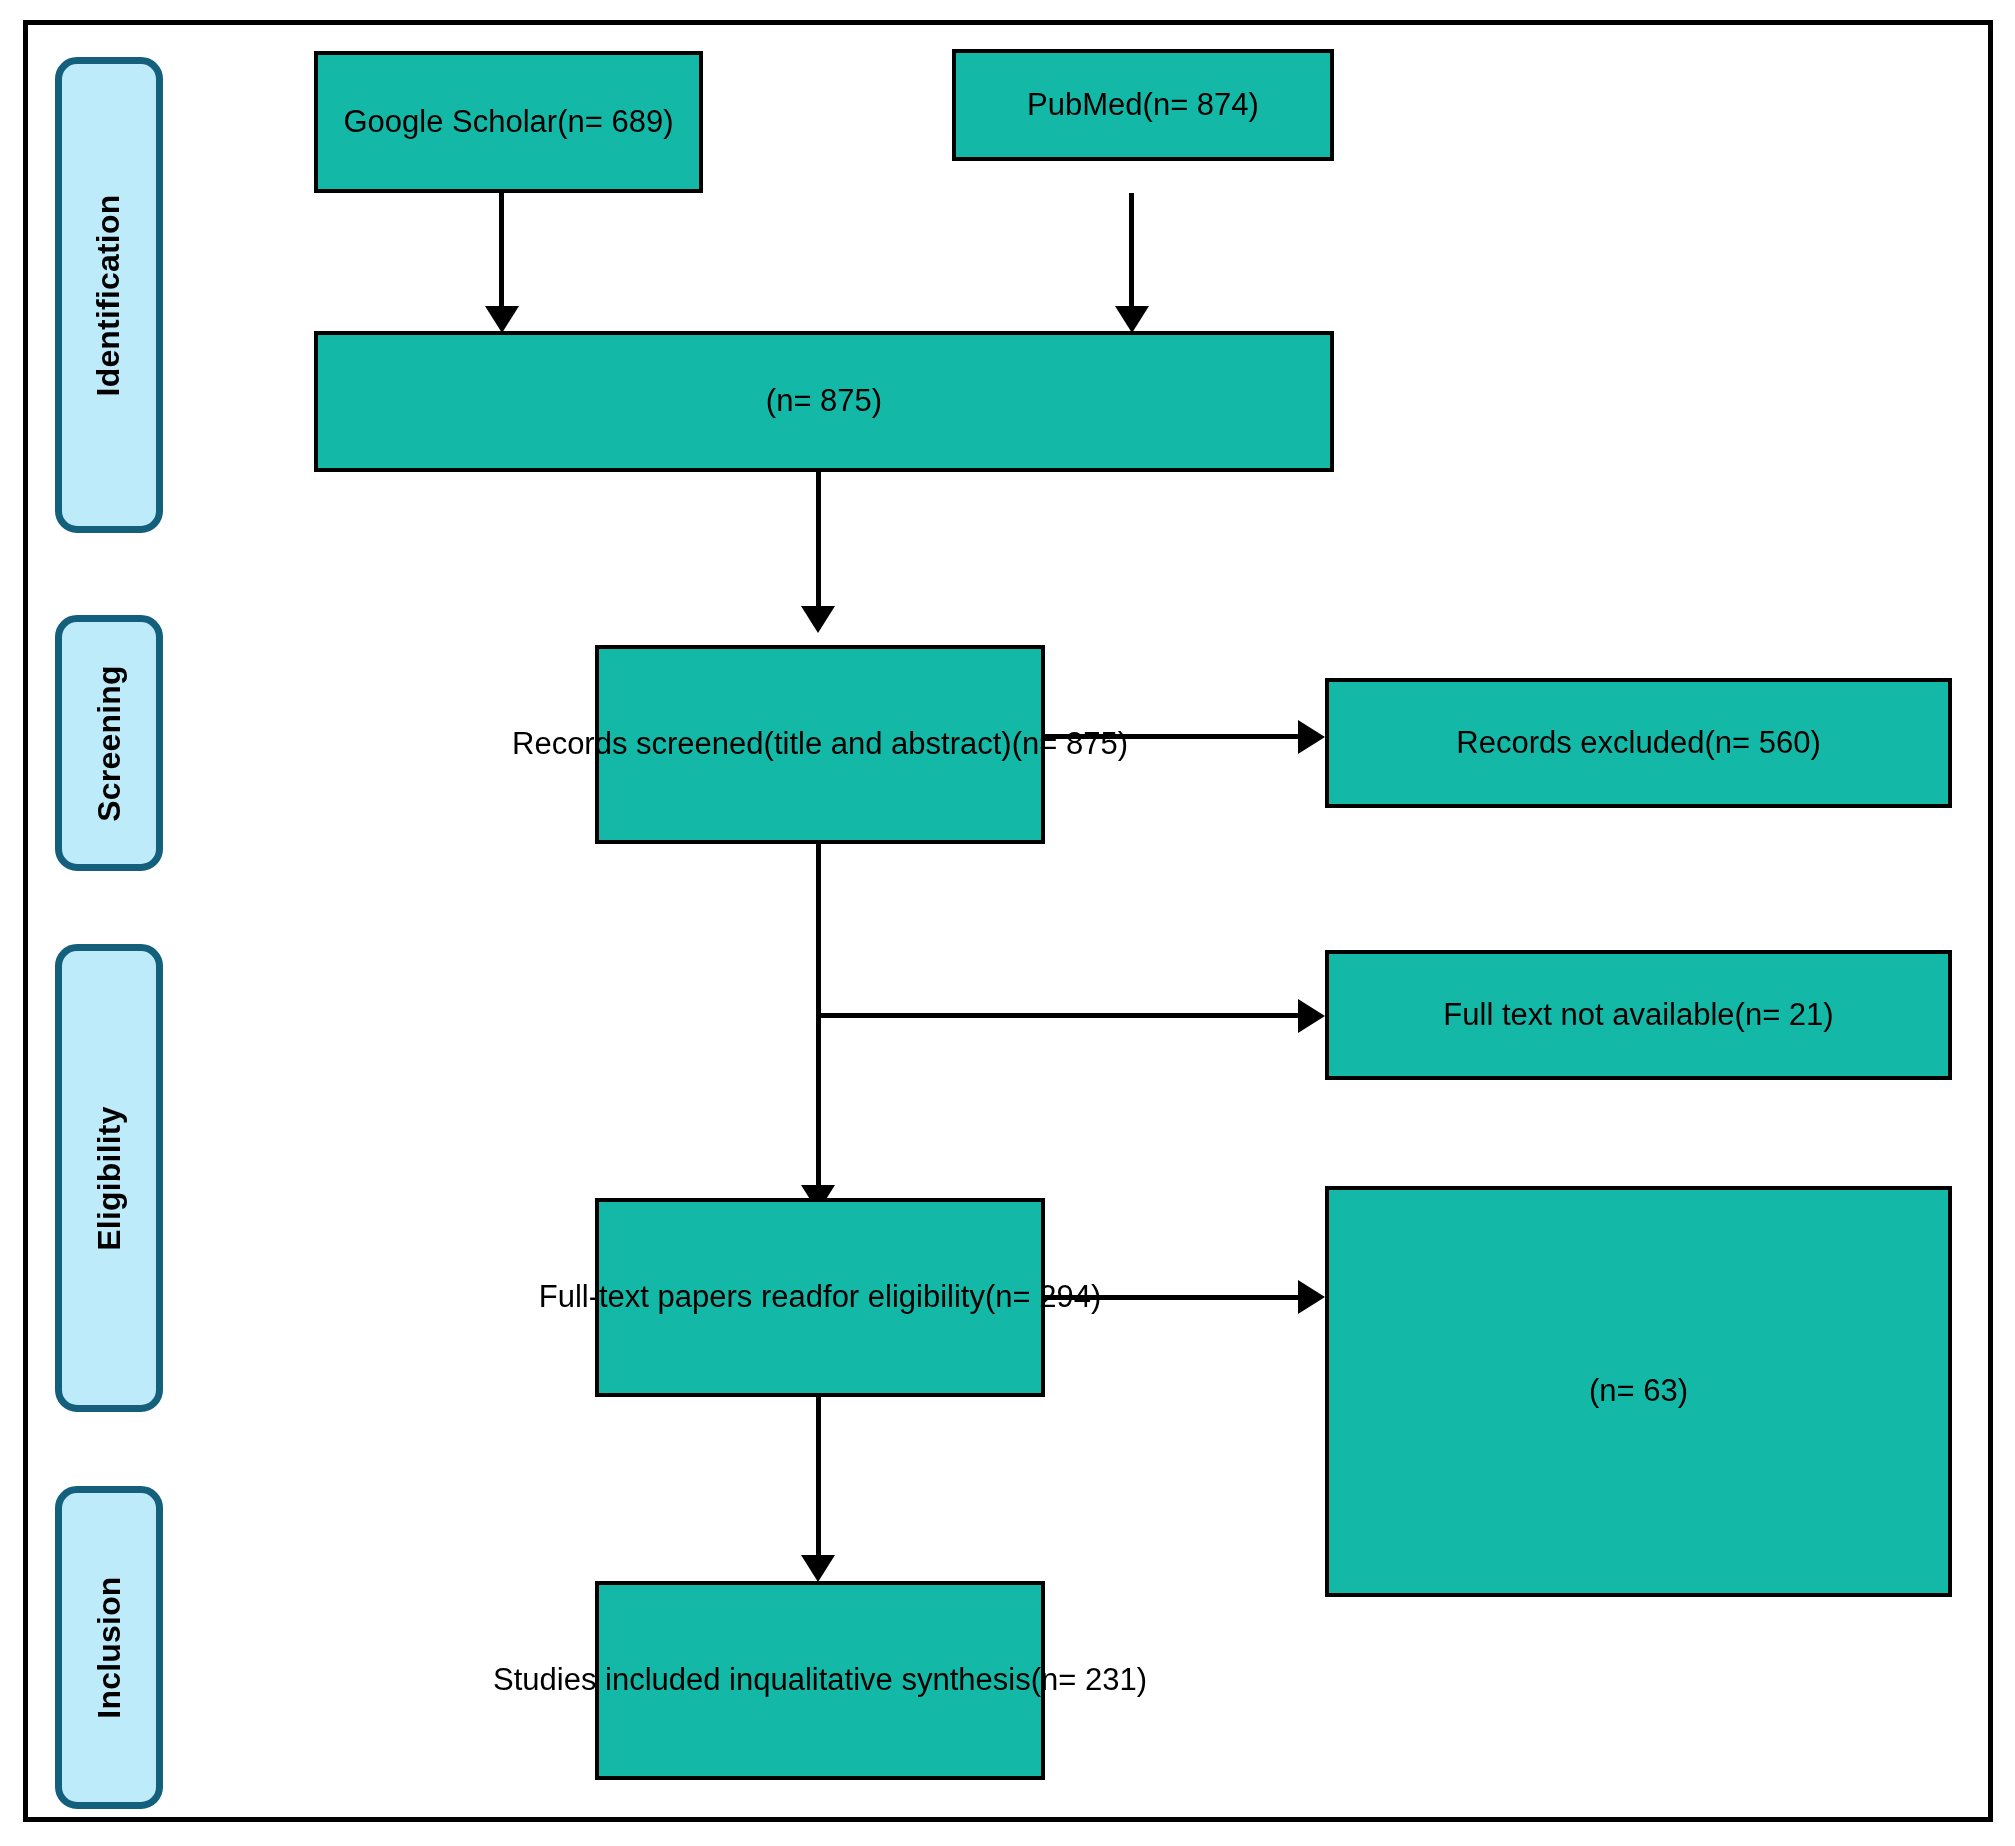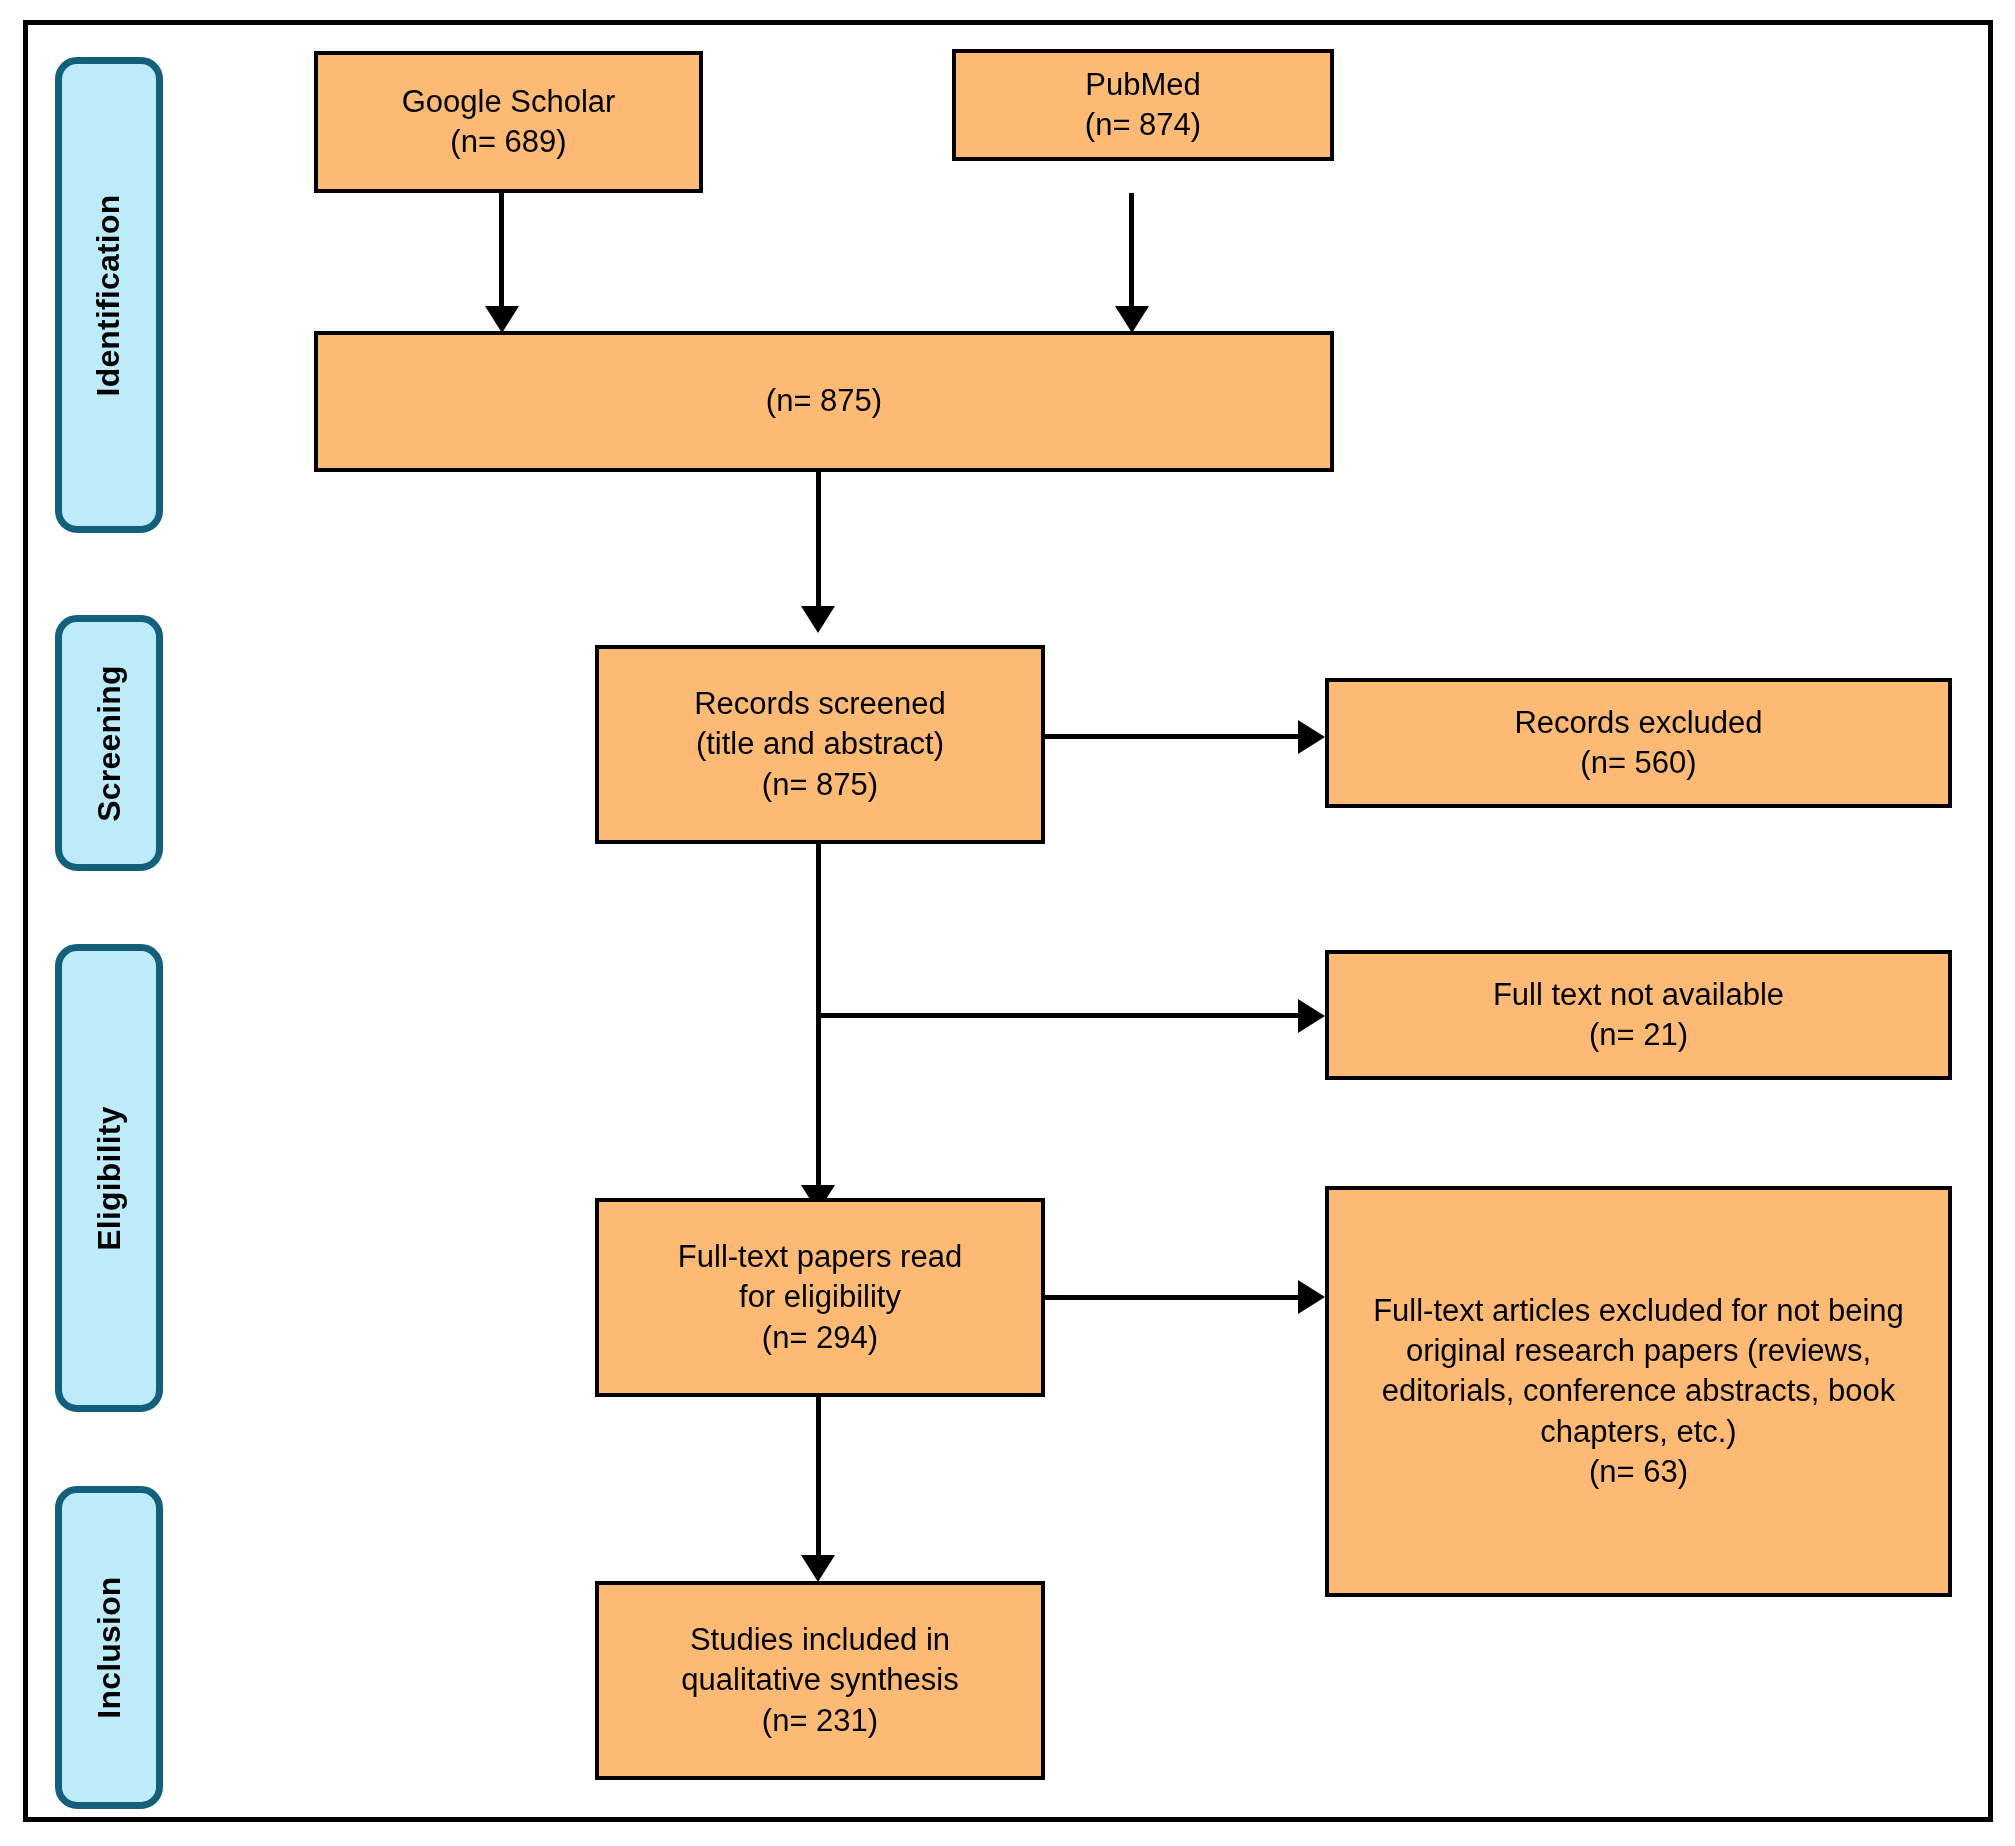--- a/index.html
+++ b/index.html
@@ -44,25 +44,24 @@
     transform: rotate(-90deg);
     white-space: nowrap;
     font-weight: bold;
     font-size: 32px;
     color: #000000;
     letter-spacing: 0.2px;
   }
   
   .flow-box {
     position: absolute;
-    background: #fdba74;
+    background: #14b8a6;
     border: 4.6px solid #000000;
     box-sizing: border-box;
     display: flex;
-    flex-direction: column;
     align-items: center;
     justify-content: center;
     text-align: center;
     color: #000000;
     font-size: 31px;
     line-height: 1.30;
     padding: 2.6px 6.5px;
   }
   .flow-box .line {
     display: block;
@@ -169,21 +168,20 @@
   <div class="arrow-right" style="left:1298px; top:999px;"></div>
   <div class="arrow-down" style="left:801px; top:1185px;"></div>
 
   <div class="flow-box" style="left:595px; top:1198px; width:450px; height:199px;">
     <span class="line">Full-text papers read</span>
     <span class="line">for eligibility</span>
     <span class="line">(n= 294)</span>
   </div>
 
   <div class="flow-box wrapbox" style="left:1325px; top:1186px; width:627px; height:411px;">
-    <span class="line">Full-text articles excluded for not being original research papers (reviews, editorials, conference abstracts, book chapters, etc.)</span>
     <span class="line">(n= 63)</span>
   </div>
 
   <div class="conn-h" style="left:1045px; top:1295px; width:257px;"></div>
   <div class="arrow-right" style="left:1298px; top:1280px;"></div>
 
   <div class="conn-v" style="left:816px; top:1397px; height:173px;"></div>
   <div class="arrow-down" style="left:801px; top:1555px;"></div>
 
   <div class="flow-box" style="left:595px; top:1581px; width:450px; height:199px;">

